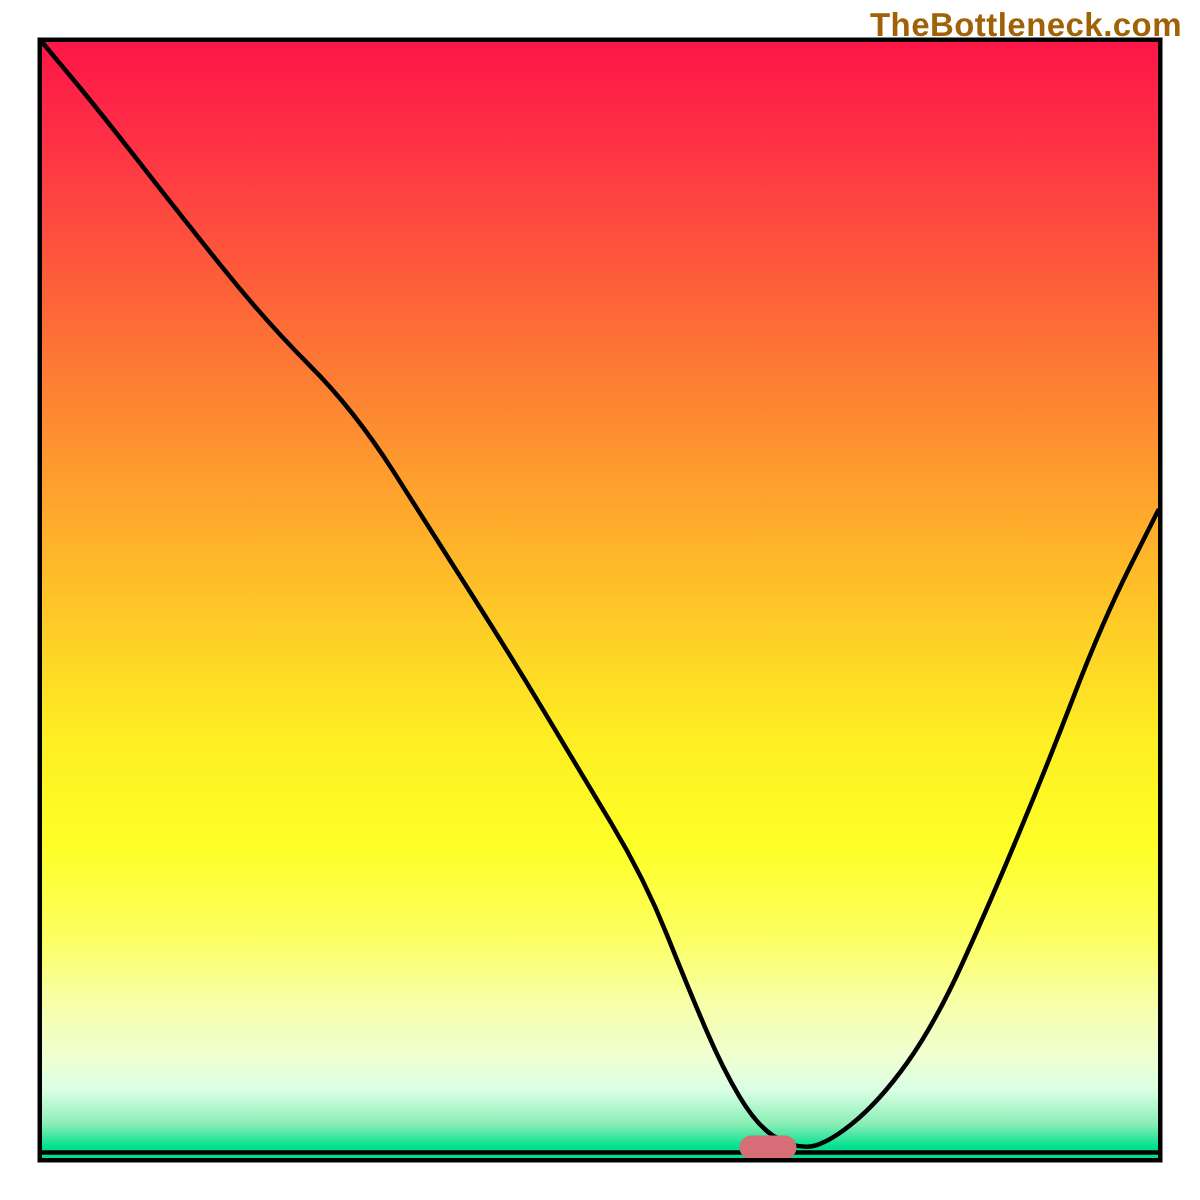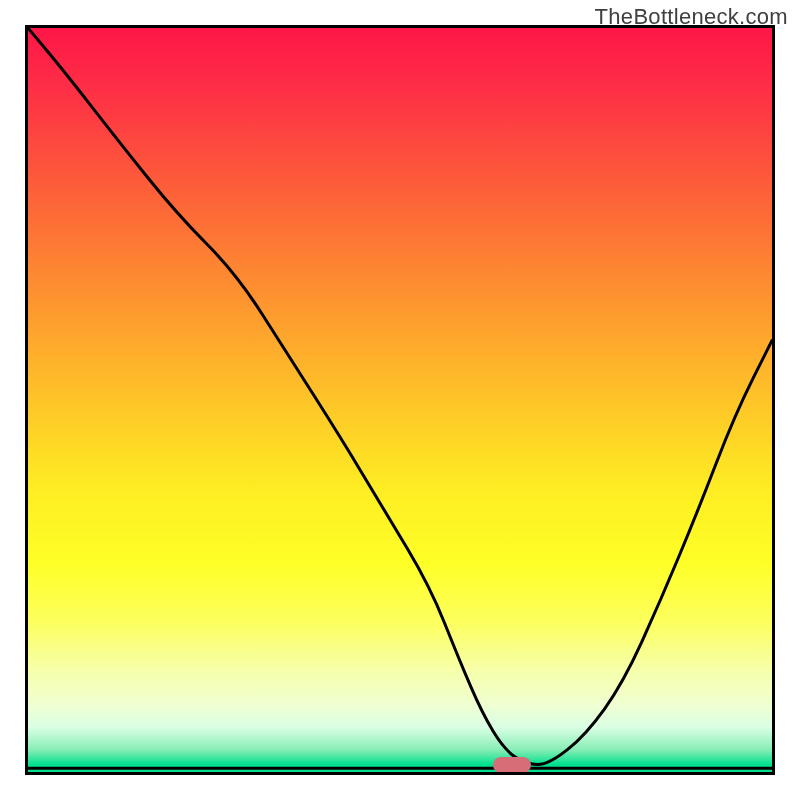--- a/index.html
+++ b/index.html
@@ -14,22 +14,22 @@
   .root {
     position: relative;
     width: 800px;
     height: 800px;
   }
   .watermark {
     position: absolute;
     top: 4px;
     right: 12px;
     font-size: 22px;
-    font-weight: 400;
-    color: #404040;
+    font-weight: 700;
+    color: #a16207;
     letter-spacing: 0.3px;
   }
   .plot-area {
     position: absolute;
     left: 25px;
     top: 25px;
     width: 750px;
     height: 750px;
     border: 3.5px solid #000;
     box-sizing: border-box;

